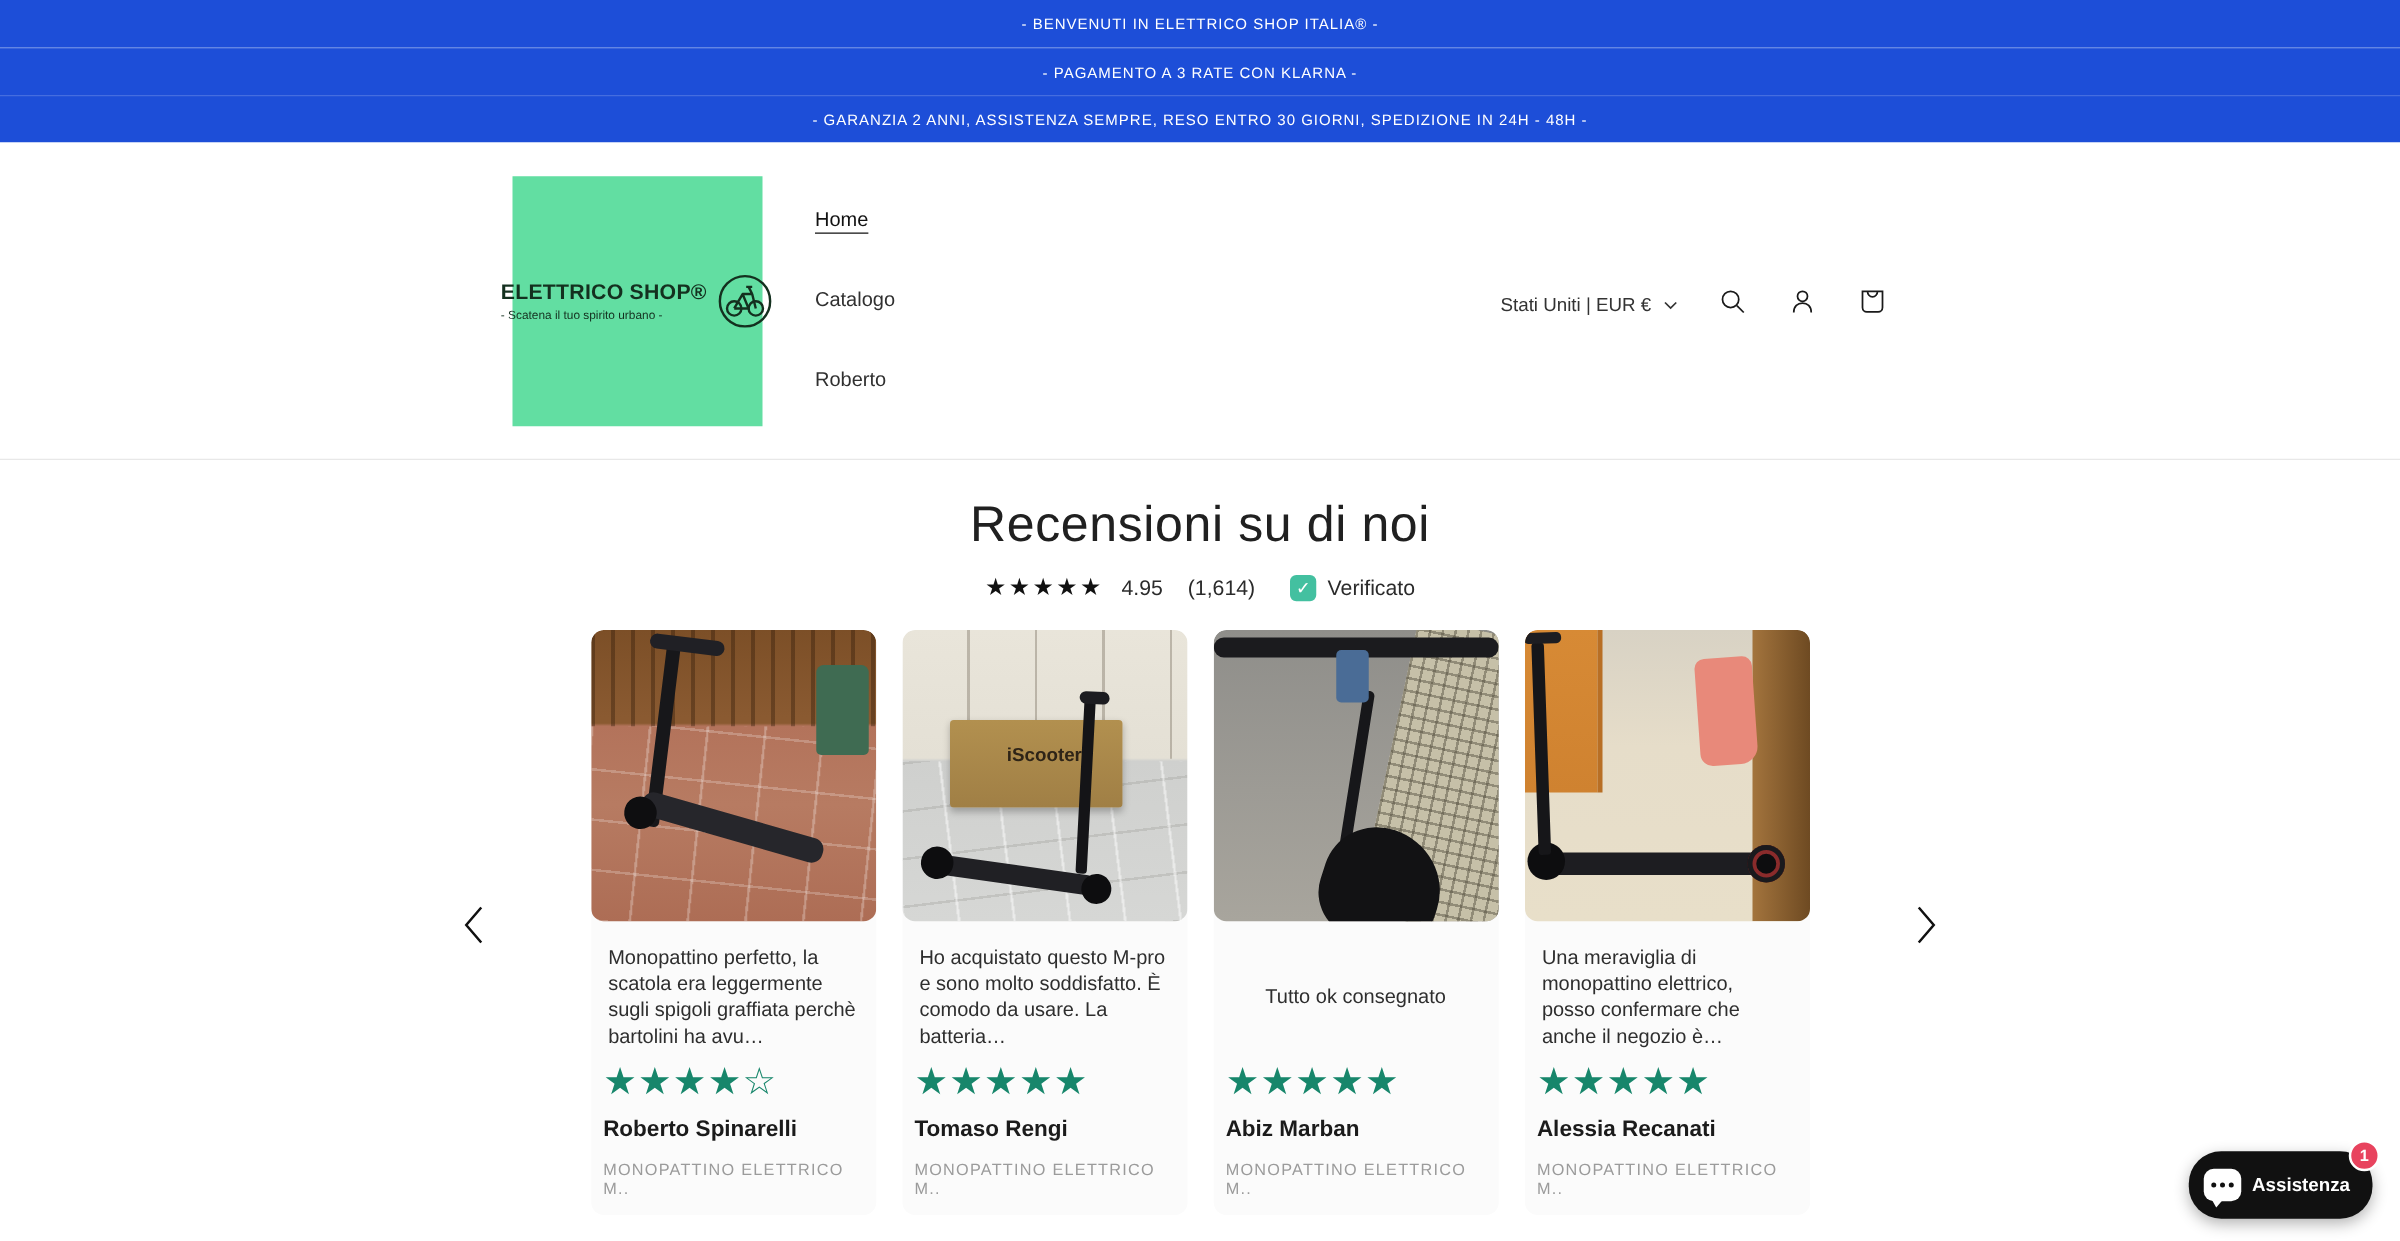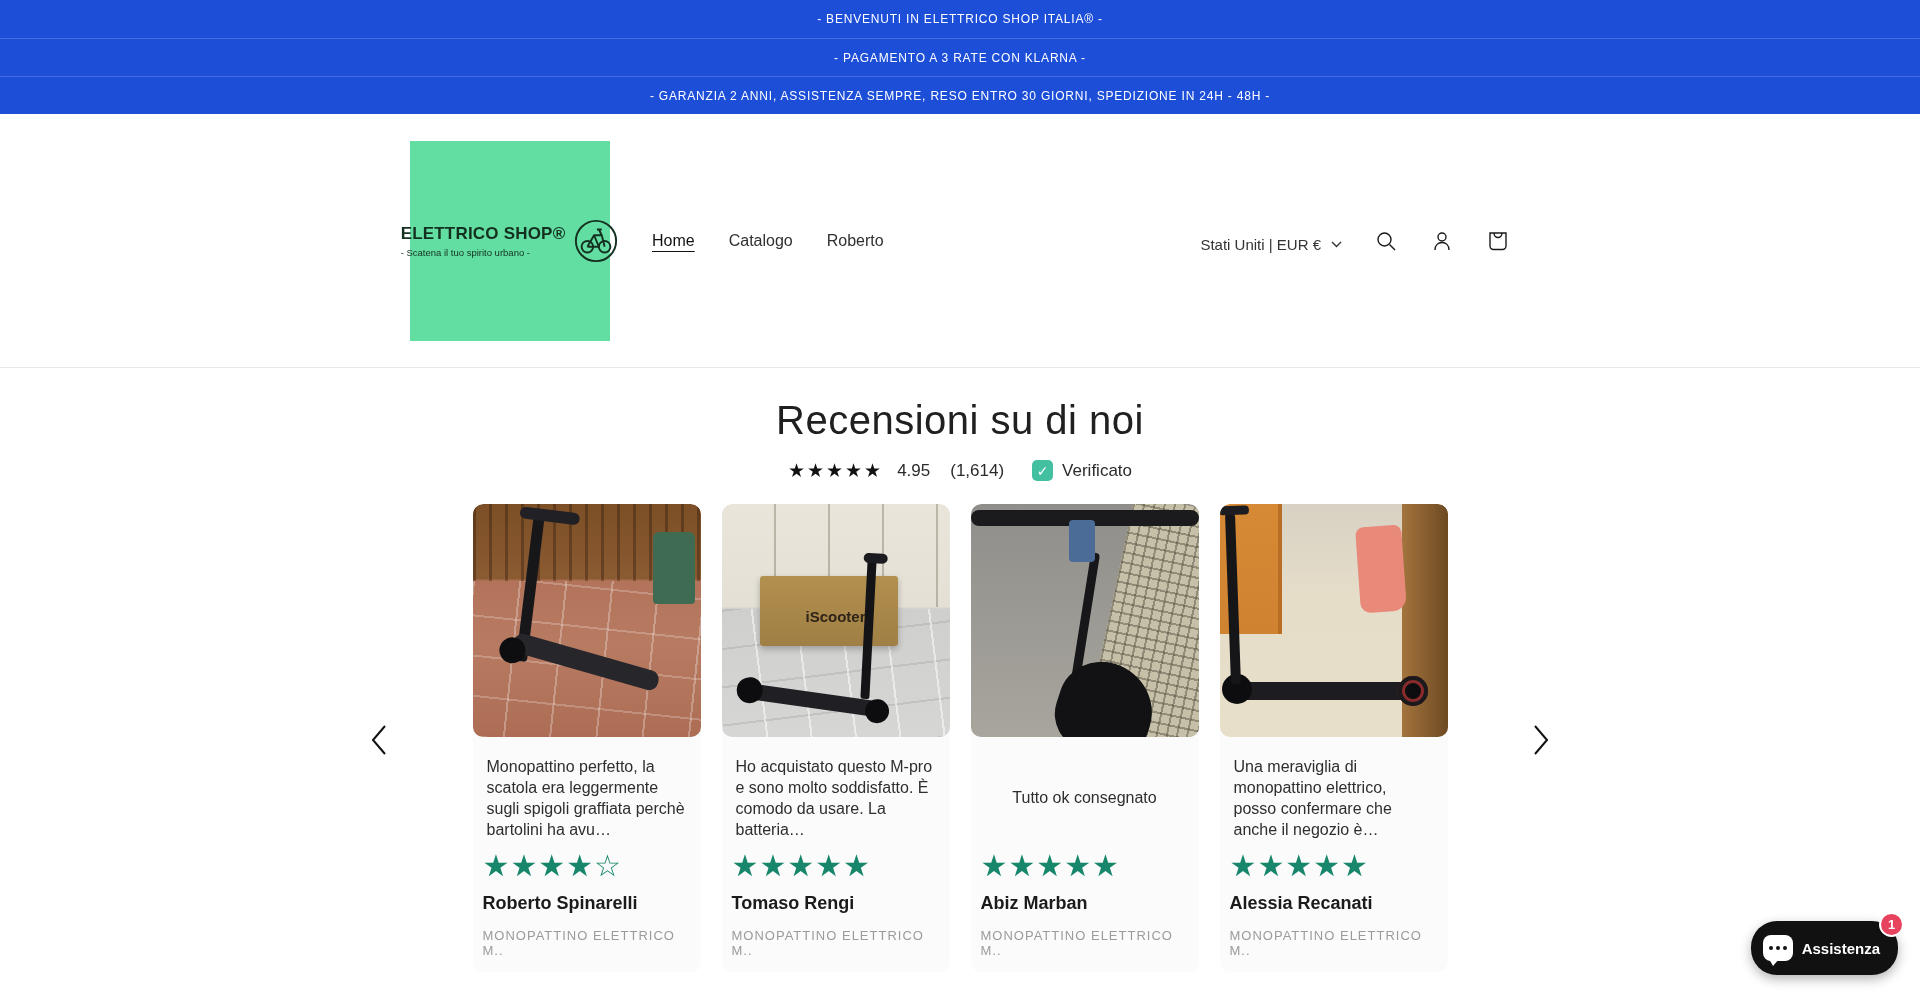--- a/index.html
+++ b/index.html
@@ -14,21 +14,21 @@
   
   header { height:254px; background:#ffffff; border-bottom:1px solid #e8e8e8; }
   .header-inner { width:1100px; height:100%; margin:0 auto; display:flex; align-items:center; }
   .logo-box { width:200px; height:200px; background:#62dea2; display:flex; align-items:center; justify-content:center; flex-shrink:0; cursor:pointer; }
   .logo-content { display:flex; align-items:center; gap:8px; padding:0 10px; }
   .logo-text-wrap { text-align:left; }
   .logo-title { font-size:17px; font-weight:700; color:#14301f; letter-spacing:0.2px; white-space:nowrap; }
   .logo-subtitle { font-size:9.5px; color:#14301f; margin-top:3px; white-space:nowrap; }
   .logo-bike { width:46px; height:46px; flex-shrink:0; }
 
-  nav { display:flex; gap:34px; margin-left:42px; }
+  nav { display:flex; gap:46px; margin-left:42px;flex-direction:column; }
   nav a { font-size:16px; color:#303030; text-decoration:none; cursor:pointer; }
   nav a.active { color:#121212; text-decoration:underline; text-underline-offset:5px; }
 
   .header-right { margin-left:auto; display:flex; align-items:flex-end; gap:32px; }
   .locale-selector { display:flex; align-items:center; gap:10px; font-size:15px; color:#333; cursor:pointer; }
   .icon-btn { width:24px; height:24px; cursor:pointer; display:flex; align-items:center; justify-content:center; }
   .icon-btn svg { stroke:#1a1a1a; fill:none; stroke-width:1.4; }
 
   
   .reviews-section { padding-top:30px; }
@@ -72,21 +72,21 @@
   
   .scene-2 { background:
       linear-gradient(180deg,#e9e5da 0%,#e4e0d5 44%,#cfd0ce 45%,#d6d7d5 100%); }
   .scene-2::before { content:""; position:absolute; inset:0 0 56% 0;
       background:repeating-linear-gradient(90deg,transparent 0 52px,rgba(120,110,95,0.4) 52px 54px); }
   .scene-2::after { content:""; position:absolute; inset:45% 0 0 0;
       background:
        repeating-linear-gradient(83deg,rgba(255,255,255,0.5) 0 2px,transparent 2px 44px),
        repeating-linear-gradient(-7deg,rgba(160,160,155,0.35) 0 2px,transparent 2px 38px); }
   .scene-2 .p3 { left:38px; top:72px; width:138px; height:70px; background:linear-gradient(180deg,#b2904f 0%,#a07f45 100%); border-radius:3px; z-index:2; box-shadow:0 3px 6px rgba(0,0,0,0.25); }
-  .scene-2 .photo-label { left:0; right:0; top:104px; text-align:center; font-size:15px; z-index:4; }
+  .scene-2 .photo-label { left:0; right:0; top:92px; text-align:center; font-size:15px; z-index:4; }
   .scene-2 .p1 { left:142px; top:55px; width:9px; height:140px; background:#141417; transform:rotate(3deg); z-index:3; border-radius:3px; }
   .scene-2 .p1::before { content:""; position:absolute; left:-4px; top:-6px; width:24px; height:10px; background:#1c1c20; border-radius:5px; }
   .scene-2 .p2 { left:24px; top:188px; width:132px; height:16px; background:#202024; transform:rotate(8deg); border-radius:8px; z-index:3; }
   .scene-2 .p2::before { content:""; position:absolute; left:-10px; top:-6px; width:26px; height:26px; background:#0d0d0f; border-radius:50%; }
   .scene-2 .p2::after { content:""; position:absolute; right:-12px; top:-2px; width:24px; height:24px; background:#0d0d0f; border-radius:50%; }
 
   
   .scene-3 { background:linear-gradient(180deg,#8f8e8a 0%,#9d9b95 55%,#a8a59d 100%); }
   .scene-3::before { content:""; position:absolute; right:-30px; top:0; width:120px; height:240px;
       background:

